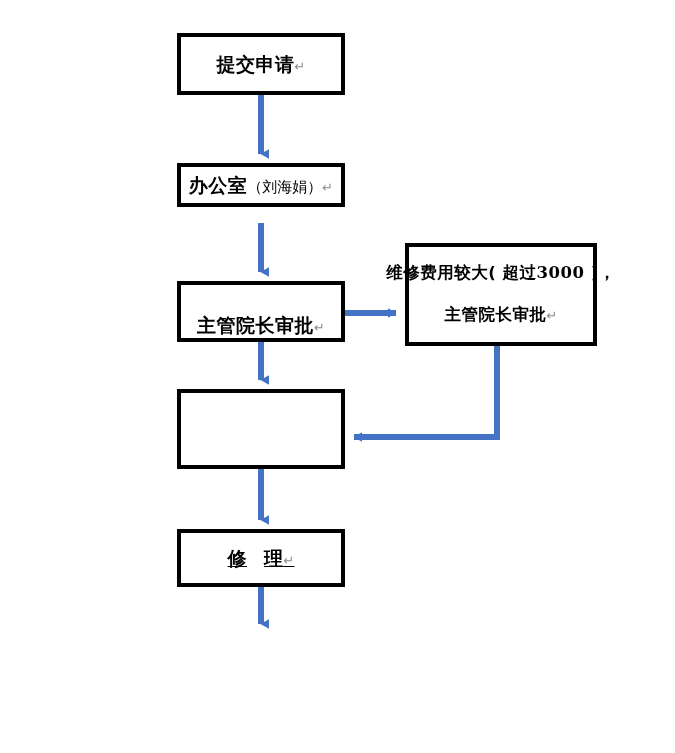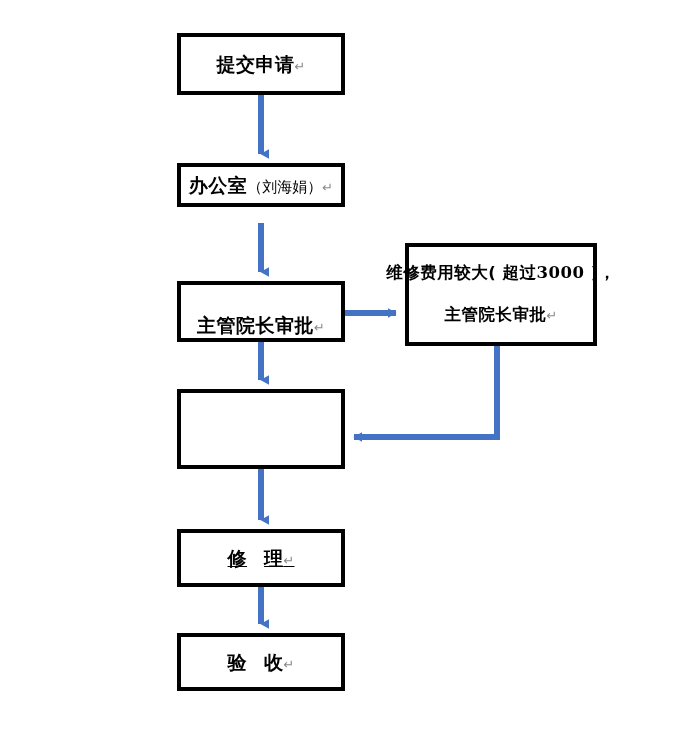--- a/index.html
+++ b/index.html
@@ -129,17 +129,14 @@
     <span class="node-line"><span>主管院长审批</span><span class="ret">↵</span></span>
   </div>
 
   <div class="node" id="node-report">
   </div>
 
   <div class="node" id="node-repair">
     <span class="node-line"><span>修</span><span class="wide-gap"></span><span>理</span><span class="ret">↵</span></span>
   </div>
 
-  <div class="node" id="node-accept">
-    <span class="node-line"><span>验</span><span class="wide-gap"></span><span>收</span><span class="ret">↵</span></span>
-  </div>
 
 </div>
 
 </body></html>

